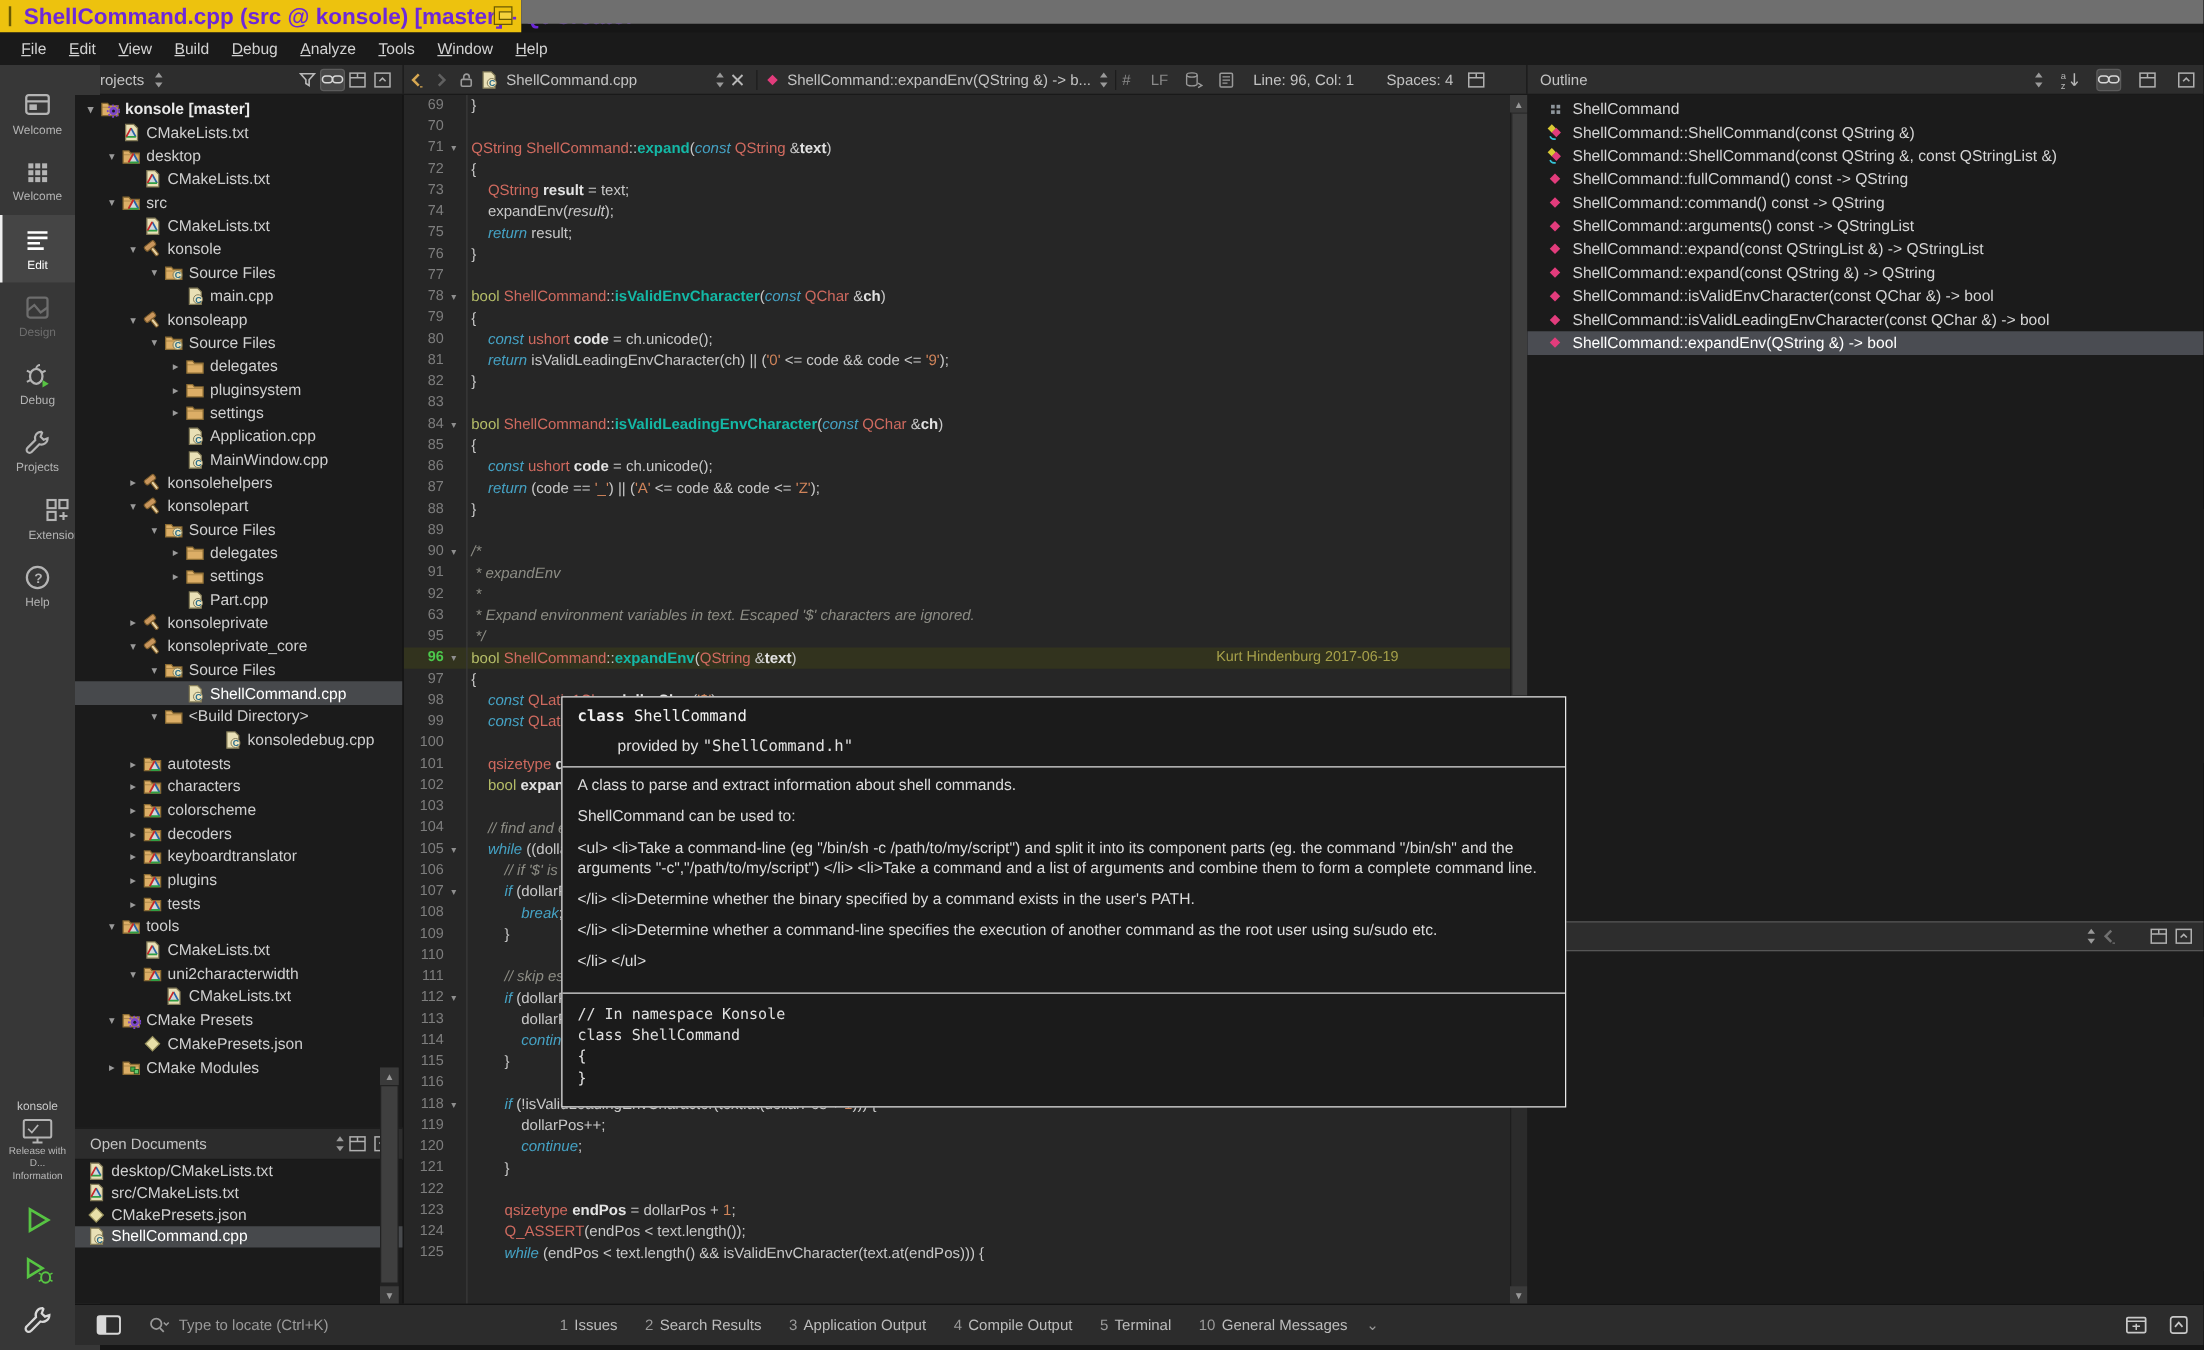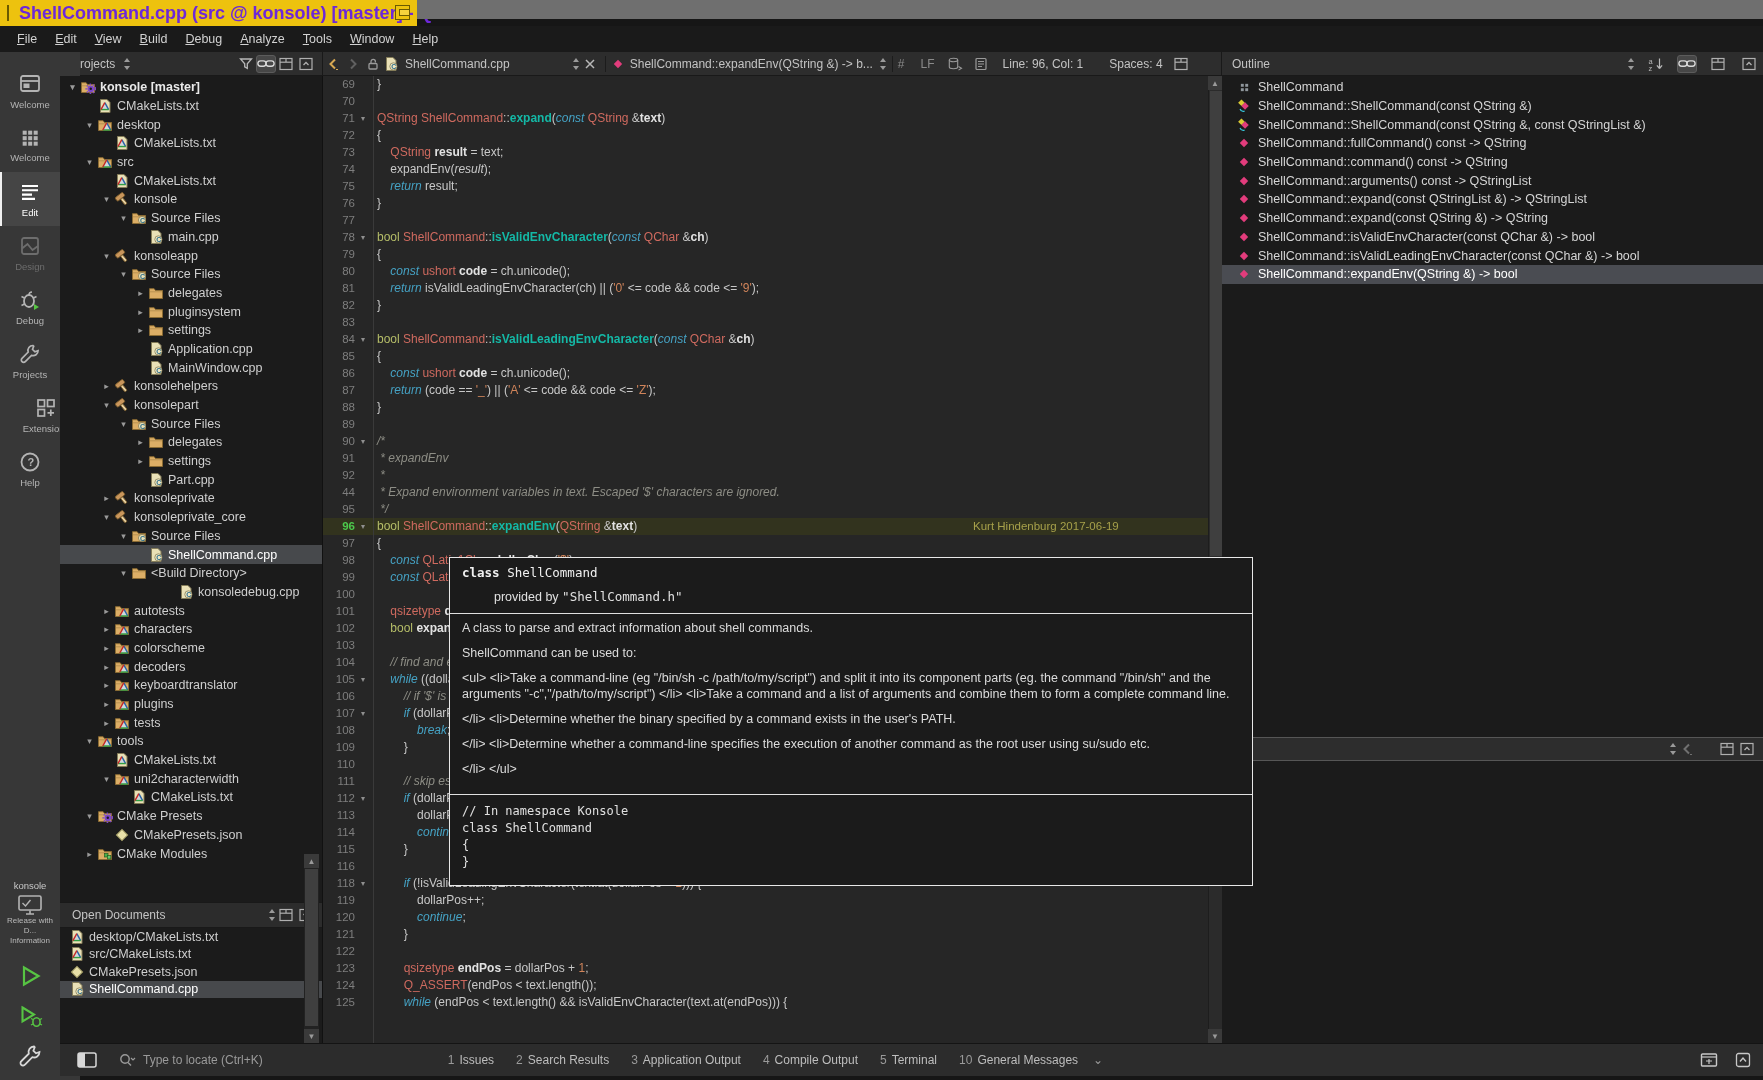--- a/index.html
+++ b/index.html
@@ -1049,21 +1049,21 @@
         <div class="cline"><span class="lnum">83</span><span class="fold"></span><span class="ctext"></span></div>
         <div class="cline"><span class="lnum">84</span><span class="fold">▾</span><span class="ctext"><span class="c-b">bool</span><span class="c-p"> </span><span class="c-t">ShellCommand</span><span class="c-p">::</span><span class="c-f">isValidLeadingEnvCharacter</span><span class="c-p">(</span><span class="c-k">const</span><span class="c-p"> </span><span class="c-t">QChar</span><span class="c-p"> &amp;</span><span class="c-v">ch</span><span class="c-p">)</span></span></div>
         <div class="cline"><span class="lnum">85</span><span class="fold"></span><span class="ctext"><span class="c-p">{</span></span></div>
         <div class="cline"><span class="lnum">86</span><span class="fold"></span><span class="ctext"><span class="c-p">    </span><span class="c-k">const</span><span class="c-p"> </span><span class="c-t">ushort</span><span class="c-p"> </span><span class="c-v">code</span><span class="c-p"> = ch.unicode();</span></span></div>
         <div class="cline"><span class="lnum">87</span><span class="fold"></span><span class="ctext"><span class="c-p">    </span><span class="c-k">return</span><span class="c-p"> (code == </span><span class="c-s">'_'</span><span class="c-p">) || (</span><span class="c-s">'A'</span><span class="c-p"> &lt;= code &amp;&amp; code &lt;= </span><span class="c-s">'Z'</span><span class="c-p">);</span></span></div>
         <div class="cline"><span class="lnum">88</span><span class="fold"></span><span class="ctext"><span class="c-p">}</span></span></div>
         <div class="cline"><span class="lnum">89</span><span class="fold"></span><span class="ctext"></span></div>
         <div class="cline"><span class="lnum">90</span><span class="fold">▾</span><span class="ctext"><span class="c-c">/*</span></span></div>
         <div class="cline"><span class="lnum">91</span><span class="fold"></span><span class="ctext"><span class="c-c"> * expandEnv</span></span></div>
         <div class="cline"><span class="lnum">92</span><span class="fold"></span><span class="ctext"><span class="c-c"> *</span></span></div>
-        <div class="cline"><span class="lnum">44</span><span class="fold"></span><span class="ctext"><span class="c-c"> * Expand environment variables in text. Escaped '$' characters are ignored.</span></span></div>
+        <div class="cline"><span class="lnum">63</span><span class="fold"></span><span class="ctext"><span class="c-c"> * Expand environment variables in text. Escaped '$' characters are ignored.</span></span></div>
         <div class="cline"><span class="lnum">95</span><span class="fold"></span><span class="ctext"><span class="c-c"> */</span></span></div>
         <div class="cline cur"><span class="lnum">96</span><span class="fold">▾</span><span class="ctext"><span class="c-b">bool</span><span class="c-p"> </span><span class="c-t">ShellCommand</span><span class="c-p">::</span><span class="c-f">expandEnv</span><span class="c-p">(</span><span class="c-t">QString</span><span class="c-p"> &amp;</span><span class="c-v">text</span><span class="c-p">)</span></span><span id="blame">Kurt Hindenburg 2017-06-19</span></div>
         <div class="cline"><span class="lnum">97</span><span class="fold"></span><span class="ctext"><span class="c-p">{</span></span></div>
         <div class="cline"><span class="lnum">98</span><span class="fold"></span><span class="ctext"><span class="c-p">    </span><span class="c-k">const</span><span class="c-p"> </span><span class="c-t">QLatin1Char</span><span class="c-p"> </span><span class="c-v">dollarChar</span><span class="c-p">(</span><span class="c-s">'$'</span><span class="c-p">);</span></span></div>
         <div class="cline"><span class="lnum">99</span><span class="fold"></span><span class="ctext"><span class="c-p">    </span><span class="c-k">const</span><span class="c-p"> </span><span class="c-t">QLatin1Char</span><span class="c-p"> </span><span class="c-v">backslashChar</span><span class="c-p">(</span><span class="c-s">'\\'</span><span class="c-p">);</span></span></div>
         <div class="cline"><span class="lnum">100</span><span class="fold"></span><span class="ctext"></span></div>
         <div class="cline"><span class="lnum">101</span><span class="fold"></span><span class="ctext"><span class="c-p">    </span><span class="c-t">qsizetype</span><span class="c-p"> </span><span class="c-v">dollarPos</span><span class="c-p"> = 0;</span></span></div>
         <div class="cline"><span class="lnum">102</span><span class="fold"></span><span class="ctext"><span class="c-p">    </span><span class="c-b">bool</span><span class="c-p"> </span><span class="c-v">expanded</span><span class="c-p"> = </span><span class="c-k">false</span><span class="c-p">;</span></span></div>
         <div class="cline"><span class="lnum">103</span><span class="fold"></span><span class="ctext"></span></div>
         <div class="cline"><span class="lnum">104</span><span class="fold"></span><span class="ctext"><span class="c-p">    </span><span class="c-c">// find and expand all '$' environment variables</span></span></div>

